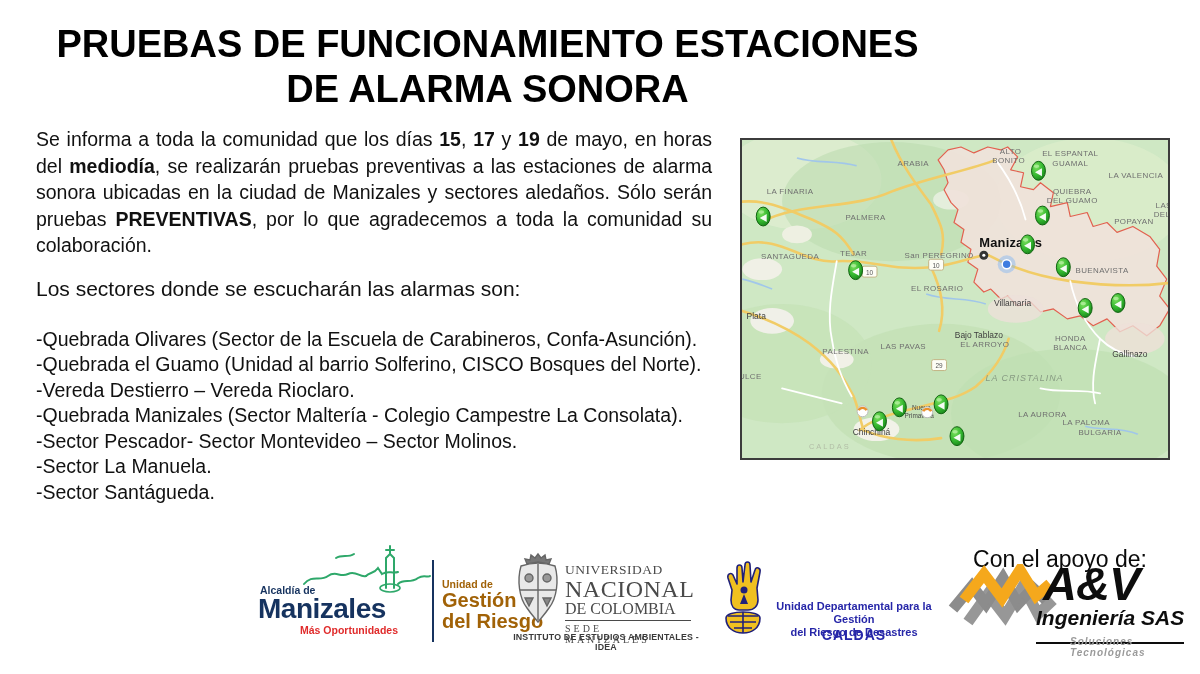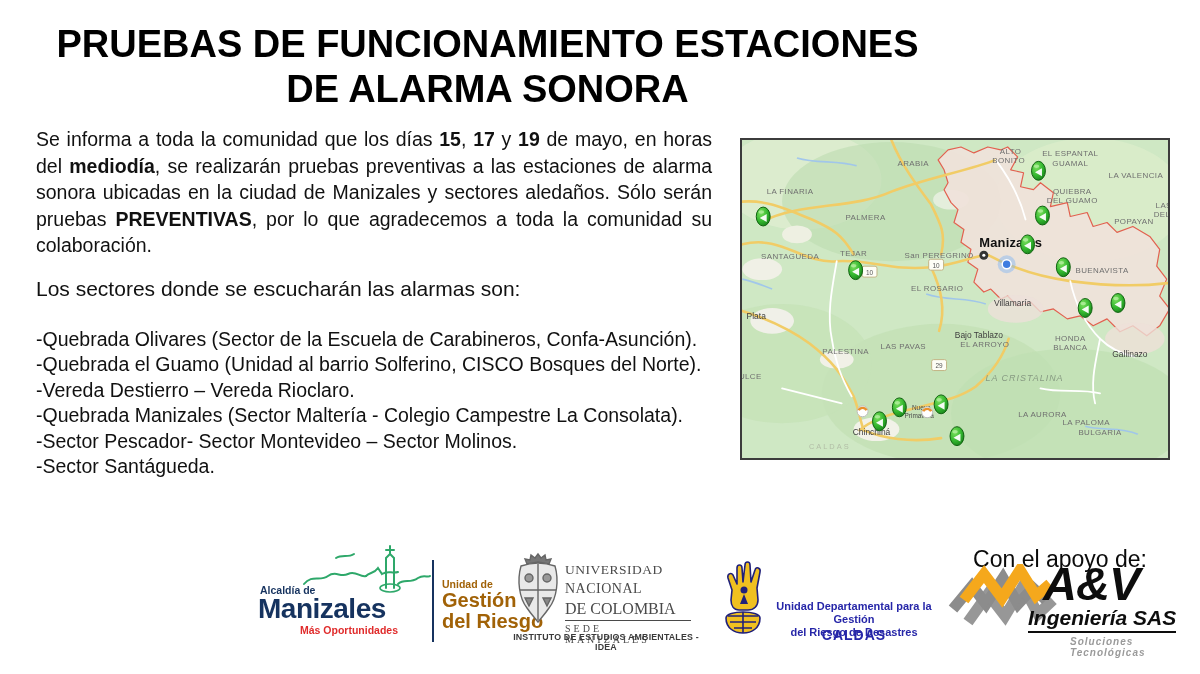--- a/index.html
+++ b/index.html
@@ -38,32 +38,32 @@
   .alc-small { position:absolute; left:4px; top:36px; font-size:10.5px; font-weight:bold; }
   .alc-name { position:absolute; left:2px; top:45px; font-size:28px; font-weight:bold; letter-spacing:-.5px; }
   .alc-tag { position:absolute; left:44px; top:76px; font-size:10.5px; font-weight:bold; color:#e02b2b; }
   .logo-divider { position:absolute; left:432px; top:560px; width:2px; height:82px; background:#16335f; }
   .logo-gestion { position:absolute; left:442px; top:578px; color:#a16207; }
   .ges-small { font-size:10.5px; font-weight:bold; }
   .ges-big { font-size:20px; font-weight:bold; line-height:21px; }
   .logo-unal { position:absolute; left:513px; top:550px; width:180px; height:96px; color:#4a4a4a; }
   .unal-text { position:absolute; left:52px; top:12px; width:126px; font-family:"Liberation Serif", serif; }
   .unal-l1 { font-size:13.5px; letter-spacing:.5px; }
-  .unal-l2 { font-size:14px; letter-spacing:.5px; line-height:22px; }
+  .unal-l2 { font-size:24px; letter-spacing:.5px; line-height:22px; }
   .unal-l3 { font-size:16px; border-bottom:1px solid #4a4a4a; padding-bottom:2px; }
   .unal-l4 { font-size:10px; letter-spacing:3px; padding-top:2px; }
   .unal-l5 { position:absolute; left:-2px; top:82px; width:190px; font-size:8.8px; font-weight:bold; text-align:center; letter-spacing:.2px; color:#3a3a3a; }
   .logo-udeger { position:absolute; left:722px; top:556px; width:215px; height:88px; color:#2626a8; }
   .udg-name { position:absolute; left:48px; top:0px; font-size:36px; font-weight:bold; letter-spacing:2px; }
   .udg-d1 { position:absolute; left:44px; top:44px; width:176px; font-size:11px; font-weight:bold; text-align:center; line-height:13px; }
   .udg-dept { position:absolute; left:44px; top:71px; width:176px; font-size:14px; font-weight:bold; text-align:center; letter-spacing:1px; }
   .support { position:absolute; left:955px; top:526px; width:210px; text-align:center; font-size:23px; color:#0a0a0a;margin-top:20px; }
   .logo-av { position:absolute; left:948px; top:556px; width:240px; height:100px; }
   .av-name { position:absolute; left:95px; top:0px; font-size:47px; font-weight:bold; font-style:italic; color:#0d0d0d; letter-spacing:-1px; }
-  .av-sub { position:absolute; left:80px; top:50px; font-size:21px; font-weight:bold; font-style:italic; color:#0d0d0d; border-bottom:2.5px solid #0d0d0d; padding-bottom:1px; }
+  .av-sub { position:absolute; left:88px; top:50px; font-size:21px; font-weight:bold; font-style:italic; color:#0d0d0d; border-bottom:2.5px solid #0d0d0d; padding-bottom:12px; }
   .av-tag { position:absolute; left:122px; top:80px; font-size:10px; font-style:italic; font-weight:bold; color:#9a9a9a; letter-spacing:1px; }
 </style>
 </head>
 <body>
 
 <div class="page">
 
   <div class="title">
     <div>PRUEBAS DE FUNCIONAMIENTO ESTACIONES</div>
     <div>DE ALARMA SONORA</div>
@@ -71,20 +71,21 @@
 
   <div class="left-col">
     <p class="intro"><span>Se informa a toda la comunidad que los días </span><span class="b">15</span><span>, </span><span class="b">17</span><span> y </span><span class="b">19</span><span> de mayo, en horas del </span><span class="b">mediodía</span><span>, se realizarán pruebas preventivas a las estaciones de alarma sonora ubicadas en la ciudad de Manizales y sectores aledaños. Sólo serán pruebas </span><span class="b">PREVENTIVAS</span><span>, por lo que agradecemos a toda la comunidad su colaboración.</span></p>
     <p class="sectors-intro">Los sectores donde se escucharán las alarmas son:</p>
     <div class="sector-list">
         <div>-Quebrada Olivares (Sector de la Escuela de Carabineros, Confa-Asunción).</div>
         <div>-Quebrada el Guamo (Unidad al barrio Solferino, CISCO Bosques del Norte).</div>
         <div>-Vereda Destierro – Vereda Rioclaro.</div>
         <div>-Quebrada Manizales (Sector Maltería - Colegio Campestre La Consolata).</div>
         <div>-Sector Pescador- Sector Montevideo – Sector Molinos.</div>
+        <div>-Sector La Manuela.</div>
         <div>-Sector Santágueda.</div>
       </div>
   </div>
 
   <div class="map-box">
     <svg width="426" height="318" viewBox="0 0 428 320">
       <defs>
         <radialGradient id="gpin" cx="35%" cy="30%" r="80%">
           <stop offset="0%" stop-color="#7de05e"></stop>
           <stop offset="55%" stop-color="#35b830"></stop>

